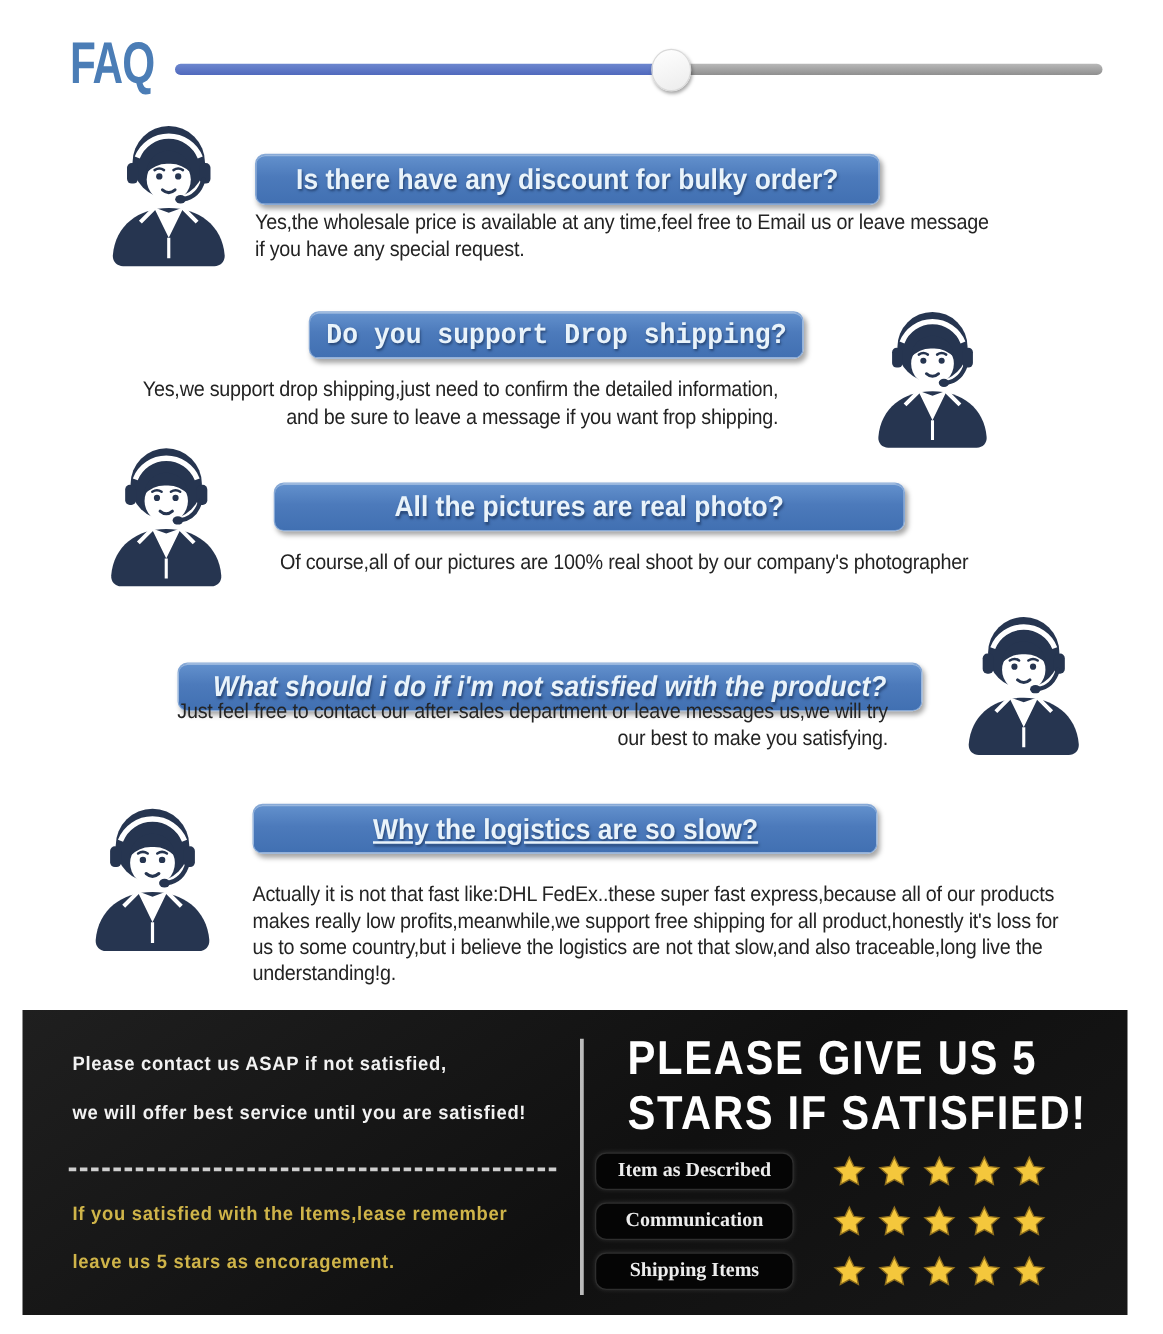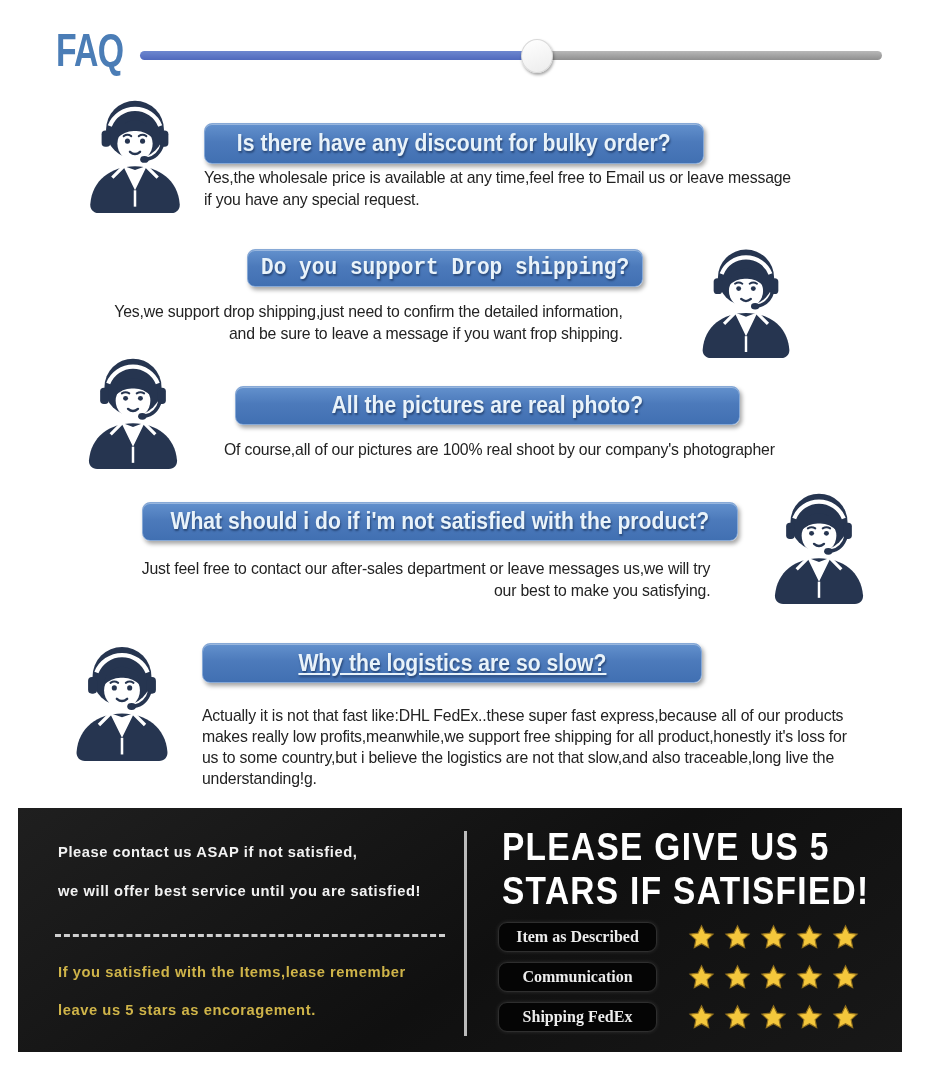--- a/index.html
+++ b/index.html
@@ -28,22 +28,22 @@
 
   .q-bar{position:absolute;display:flex;align-items:center;justify-content:center;
          background:linear-gradient(180deg,#6391cd 0%,#4c7abb 45%,#4170b2 100%);
          border:1px solid #87a9d6;border-radius:8px;
          box-shadow:2px 3px 4px rgba(0,0,0,.35), inset 0 1px 0 rgba(255,255,255,.35);
          color:#e9f3fa;font-weight:bold;font-size:23px;white-space:nowrap;
          text-shadow:1px 2px 2px rgba(15,35,70,.55);}
   .q-bar span{display:inline-block;transform:scaleX(.92);}
   #bar1{left:204px;top:103px;width:498px;height:39px;margin-top:20px;}
   #bar2{left:247px;top:249px;width:394px;height:36px;font-family:Liberation Mono, monospace;}
-  #bar3{left:235px;top:386px;width:503px;height:37px;}
-  #bar4{left:142px;top:502px;width:594px;height:37px;}
+  #bar3{left:219px;top:386px;width:503px;height:37px;}
+  #bar4{left:142px;top:530px;width:594px;height:37px;font-style:italic;}
   #bar5{left:202px;top:643px;width:498px;height:38px;text-decoration:underline;}
 
   .answer{position:absolute;display:flex;flex-direction:column;color:#232323;
           font-size:17px;line-height:21.5px;letter-spacing:-0.2px;}
   .answer div{white-space:nowrap;}
   .answer.left{align-items:flex-start;transform:scaleX(.93);transform-origin:left top;}
   .answer.right{align-items:flex-end;transform:scaleX(.93);transform-origin:right top;}
   #ans1{left:204px;top:167px;}
   #ans2{right:279px;top:301px;}
   #ans3{left:224px;top:439px;}
@@ -64,21 +64,21 @@
   .fl-yellow{position:absolute;color:#cfb449;font-weight:bold;font-size:15.5px;letter-spacing:.6px;
              transform:scaleX(.95);transform-origin:left top;white-space:nowrap;}
   #fy1{left:58px;top:963px;}
   #fy2{left:58px;top:1001px;}
 
   .fr-title{position:absolute;left:502px;color:#ffffff;font-weight:bold;font-size:38px;
             letter-spacing:1.5px;transform:scaleX(.88);transform-origin:left top;white-space:nowrap;}
   #frt1{top:826px;}
   #frt2{top:870px;}
 
-  .rating-row{position:absolute;left:498px;display:flex;align-items:center;text-align:center;}
+  .rating-row{position:absolute;left:476px;display:flex;align-items:center;text-align:center;}
   #row1{top:922px;} #row2{top:962px;} #row3{top:1002px;}
   .rating-pill{width:157px;height:28px;display:flex;align-items:center;justify-content:center;
                background:#050505;border:1px solid #2e2e2e;border-radius:9px;
                color:#ececec;font-family:"Liberation Serif", serif;font-weight:bold;font-size:16px;
                white-space:nowrap;box-shadow:0 0 4px rgba(255,255,255,.12);}
   .rating-stars{display:flex;gap:9px;margin-left:31px;}
   .rating-stars svg{width:27px;height:27px;display:block;}
 </style>
 </head>
 <body>
@@ -295,21 +295,21 @@
   <svg viewBox="0 0 24 24" xmlns="http://www.w3.org/2000/svg">
     <path d="M12 1.6 L15.1 8.1 L22.3 9 L17 13.9 L18.4 21 L12 17.5 L5.6 21 L7 13.9 L1.7 9 L8.9 8.1 Z" fill="#f4c73c" stroke="#8f6e1c" stroke-width="1"></path>
   </svg>
 
   <svg viewBox="0 0 24 24" xmlns="http://www.w3.org/2000/svg">
     <path d="M12 1.6 L15.1 8.1 L22.3 9 L17 13.9 L18.4 21 L12 17.5 L5.6 21 L7 13.9 L1.7 9 L8.9 8.1 Z" fill="#f4c73c" stroke="#8f6e1c" stroke-width="1"></path>
   </svg>
 </div>
   </div>
   <div id="row3" class="rating-row">
-    <div class="rating-pill">Shipping FedEx</div>
+    <div class="rating-pill">Shipping Items</div>
     <div class="rating-stars">
   <svg viewBox="0 0 24 24" xmlns="http://www.w3.org/2000/svg">
     <path d="M12 1.6 L15.1 8.1 L22.3 9 L17 13.9 L18.4 21 L12 17.5 L5.6 21 L7 13.9 L1.7 9 L8.9 8.1 Z" fill="#f4c73c" stroke="#8f6e1c" stroke-width="1"></path>
   </svg>
 
   <svg viewBox="0 0 24 24" xmlns="http://www.w3.org/2000/svg">
     <path d="M12 1.6 L15.1 8.1 L22.3 9 L17 13.9 L18.4 21 L12 17.5 L5.6 21 L7 13.9 L1.7 9 L8.9 8.1 Z" fill="#f4c73c" stroke="#8f6e1c" stroke-width="1"></path>
   </svg>
 
   <svg viewBox="0 0 24 24" xmlns="http://www.w3.org/2000/svg">

